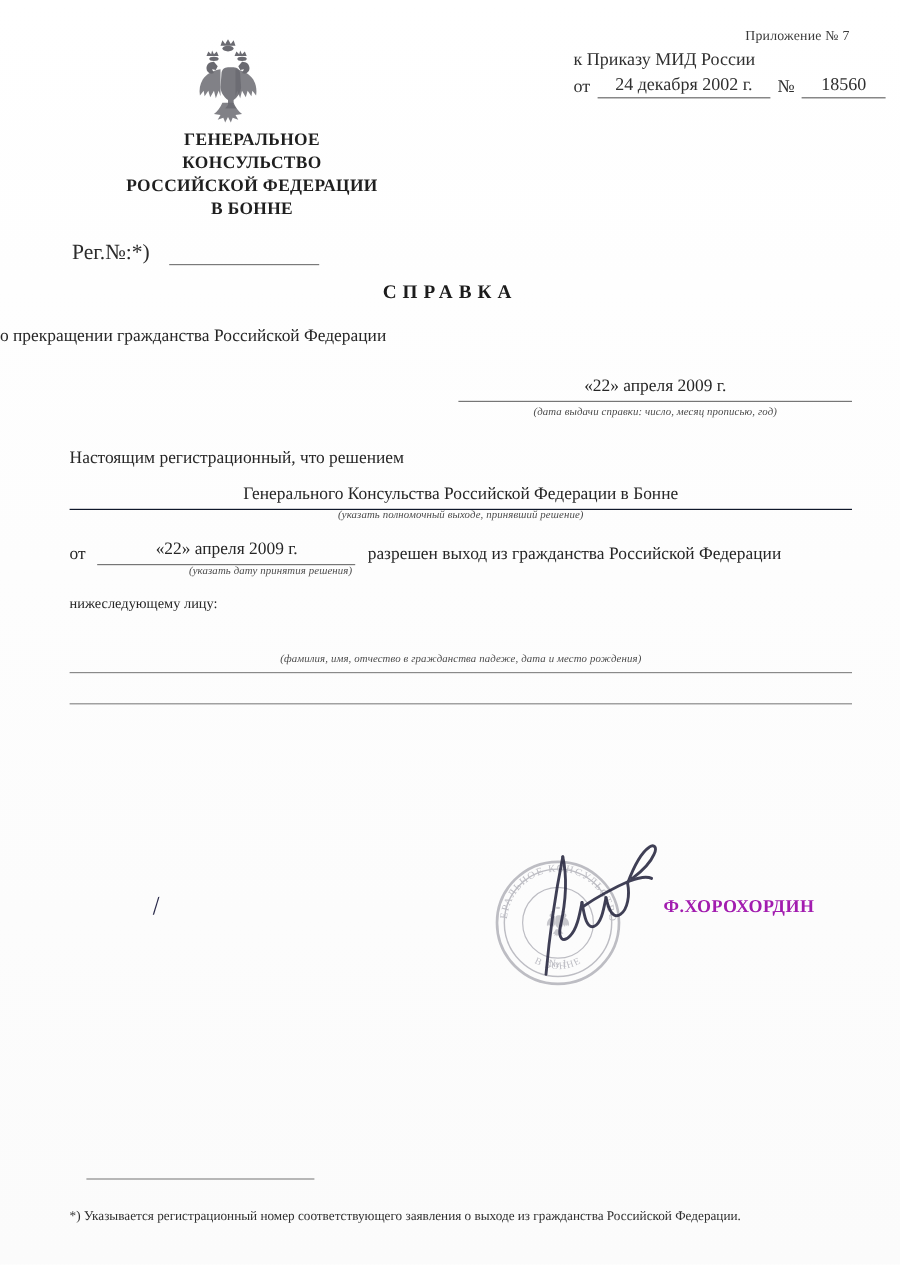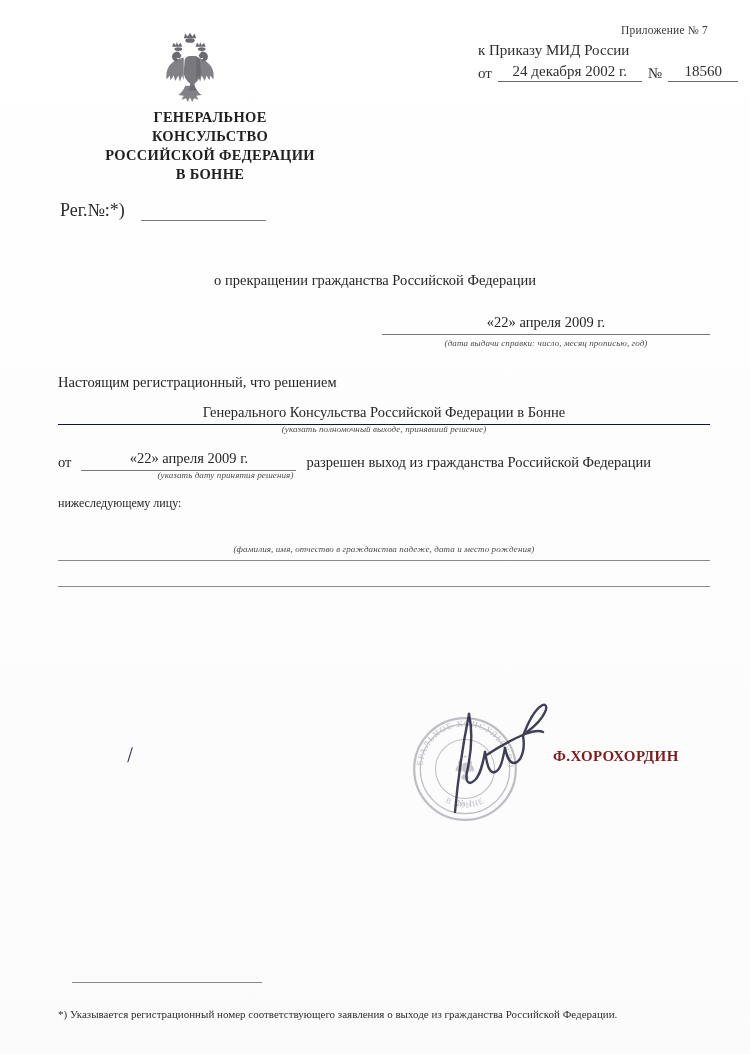--- a/index.html
+++ b/index.html
@@ -97,21 +97,20 @@
   .title {
     top: 235px; left: 0; width: 750px;
     text-align: center;
     font-size: 16px;
     font-weight: bold;
     letter-spacing: 5px;
     color: #1c1c1c;
   }
   .subtitle {
     top: 272px; left: 0; width: 750px;
-    text-align: center;
     font-size: 14.5px;
     color: #262626;
   }
 
   
   .issue-date {
     top: 314px; left: 382px; width: 328px;
     text-align: center;
     font-size: 14.5px;
     padding-bottom: 3px;
@@ -197,21 +196,21 @@
     font-size: 22px;
     color: #2a2a4a;
     transform: rotate(-2deg);
   }
   .sig-name {
     position: absolute;
     left: 553px; top: 0;
     font-size: 15px;
     font-weight: bold;
     letter-spacing: .4px;
-    color: #7f1d1d;
+    color: #a21caf;
   }
 
   
   .seal {
     top: 708px; left: 404px;
     width: 122px; height: 122px;
     opacity: .55;
   }
   .seal svg { display: block; width: 100%; height: 100%; }
   
@@ -277,20 +276,21 @@
     <div>КОНСУЛЬСТВО</div>
     <div>РОССИЙСКОЙ ФЕДЕРАЦИИ</div>
     <div>В БОННЕ</div>
   </div>
 
   <div class="abs reg">
     <span>Рег.№:*)</span>
     <span class="blank"></span>
   </div>
 
+  <div class="abs title">СПРАВКА</div>
   <div class="abs subtitle">о прекращении гражданства Российской Федерации</div>
 
   <div class="abs issue-date">«22» апреля 2009 г.</div>
   <div class="abs cap cap-issue">(дата выдачи справки: число, месяц прописью, год)</div>
 
   <div class="abs line-1">Настоящим регистрационный, что решением</div>
   <div class="abs organ">Генерального Консульства Российской Федерации в Бонне</div>
   <div class="abs cap cap-organ">(указать полномочный выходе, принявший решение)</div>
 
   <div class="abs ot-row">

